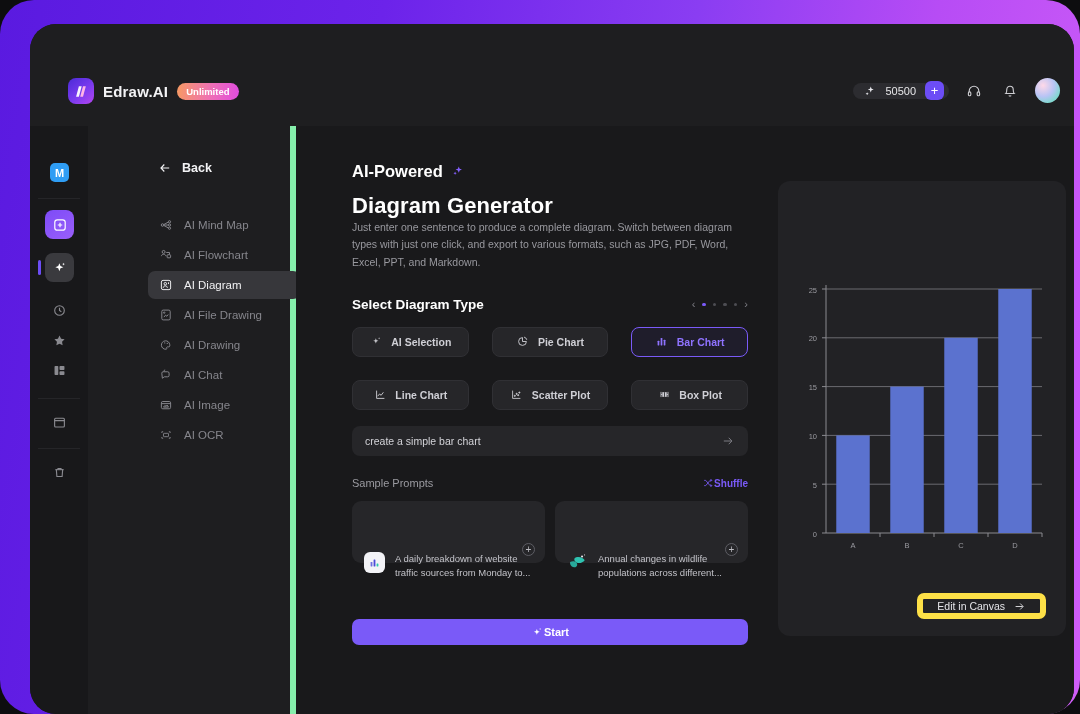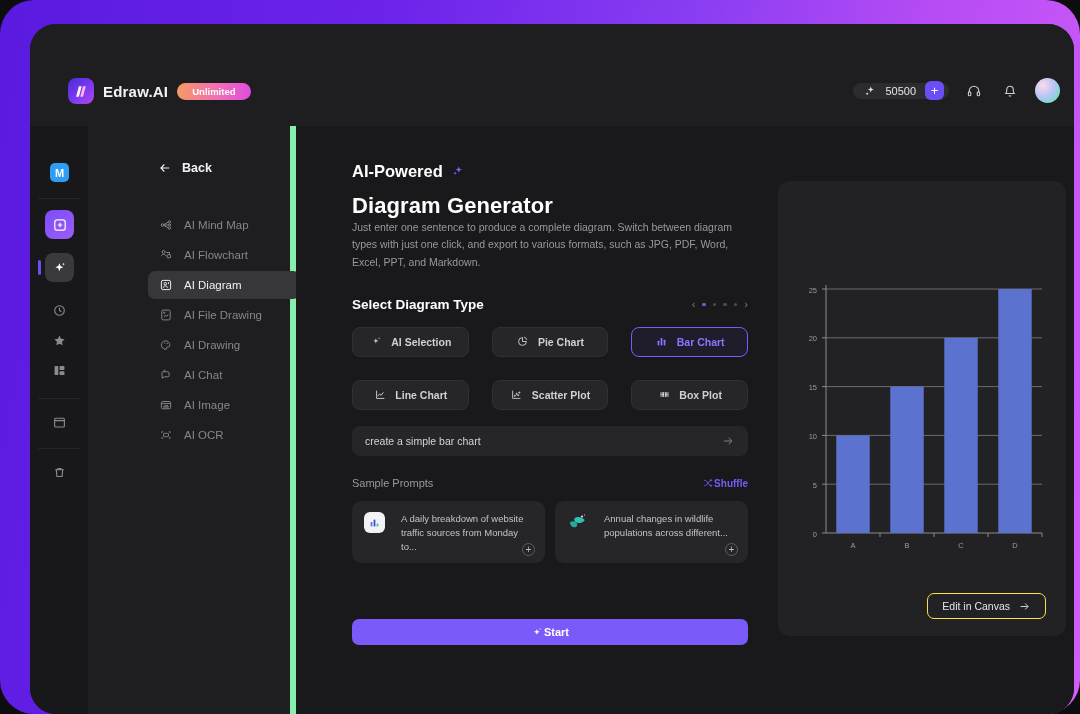--- a/index.html
+++ b/index.html
@@ -27,21 +27,21 @@
   .brand { position: absolute; left: 38px; top: 54px; display: flex; align-items: center; gap: 9px; }
   .logo-sq {
     width: 26px; height: 26px; border-radius: 8px;
     background: linear-gradient(140deg,#4b2ad6,#7b3bf0 55%,#b545ef);
     display: flex; align-items: center; justify-content: center;
     font-size: 14px; font-weight: 700; color: #fff; font-style: italic;
     letter-spacing: -1px;
   }
   .brand-name { font-size: 15px; font-weight: 700; color: #f3f3f5; letter-spacing: .2px; }
   .badge-unl {
-    font-size: 9.5px; font-weight: 600; color: #fff; padding: 3px 15px; border-radius: 9px;
+    font-size: 9.5px; font-weight: 600; color: #fff; padding: 3px 9px; border-radius: 9px;
     background: linear-gradient(95deg,#f79a62,#ef6fb6 55%,#e04ce0);
   }
   .top-right { position: absolute; right: 14px; top: 54px; display: flex; align-items: center; gap: 14px; }
   .credits {
     display: flex; align-items: center; gap: 9px;
     background: #2c2c30; border-radius: 14px; padding: 4px 5px 4px 11px; height: 16px;
   }
   .credits .num { font-size: 11px; color: #e6e6e8; font-weight: 500; }
   .plus-btn {
     width: 19px; height: 19px; border-radius: 6px; background: #6c4df6;
@@ -118,21 +118,21 @@
   .prompt-box {
     margin-top: 16px; height: 30px; border-radius: 8px; background: #262629;
     display: flex; align-items: center; padding: 0 13px; justify-content: space-between;
   }
   .prompt-box .val { font-size: 10.5px; color: #d3d3d8; }
   .sp-head { display: flex; align-items: center; justify-content: space-between; margin-top: 21px; }
   .sp-title { font-size: 11px; color: #9a9aa0; }
   .shuffle { display: flex; align-items: flex-end; font-size: 10px; color: #7a5af8; font-weight: 600; }
   .cards { display: grid; grid-template-columns: 1fr 1fr; gap: 10px; margin-top: 12px; }
   .card { background: #262629; border-radius: 9px; padding: 11px 12px 8px 12px; height: 62px; position: relative; }
-  .card-top { display: flex; gap: 16px; }
+  .card-top { display: flex; gap: 10px; margin-top: 40px; }
   .card-ico {
     width: 21px; height: 21px; border-radius: 6px; flex: 0 0 21px;
     display: flex; align-items: center; justify-content: center; background: #f3f3f7;
   }
   .card-ico.leaf { background: transparent; }
   .card-txt { font-size: 9.5px; line-height: 1.5; color: #c3c3c9; }
   .card-plus {
     position: absolute; right: 10px; bottom: 7px; width: 13px; height: 13px; border-radius: 50%;
     border: 1px solid #5d5d64; color: #bdbdc3; font-size: 10px; line-height: 11px; text-align: center;
   }
@@ -141,21 +141,21 @@
     background: #7a5af8; display: flex; align-items: center; justify-content: center; 
     color: #fff; font-size: 11px; font-weight: 600;
   }
   
   #preview {
     position: absolute; left: 482px; top: 55px; width: 288px; height: 455px;
     background: #222225; border-radius: 12px;
   }
   .edit-btn {
     position: absolute; right: 20px; bottom: 17px; height: 26px; padding: 0 14px;
-    border: 1px solid #fde047; border-radius: 7px; display: flex; align-items: center; gap: 8px;
+    border: 6px solid #fde047; border-radius: 7px; display: flex; align-items: center; gap: 8px;
     color: #e4e4e8; font-size: 10.5px;
   }
   svg { display: block; }
 </style>
 </head>
 <body>
 
 <div id="frame">
   <div id="window">
 

